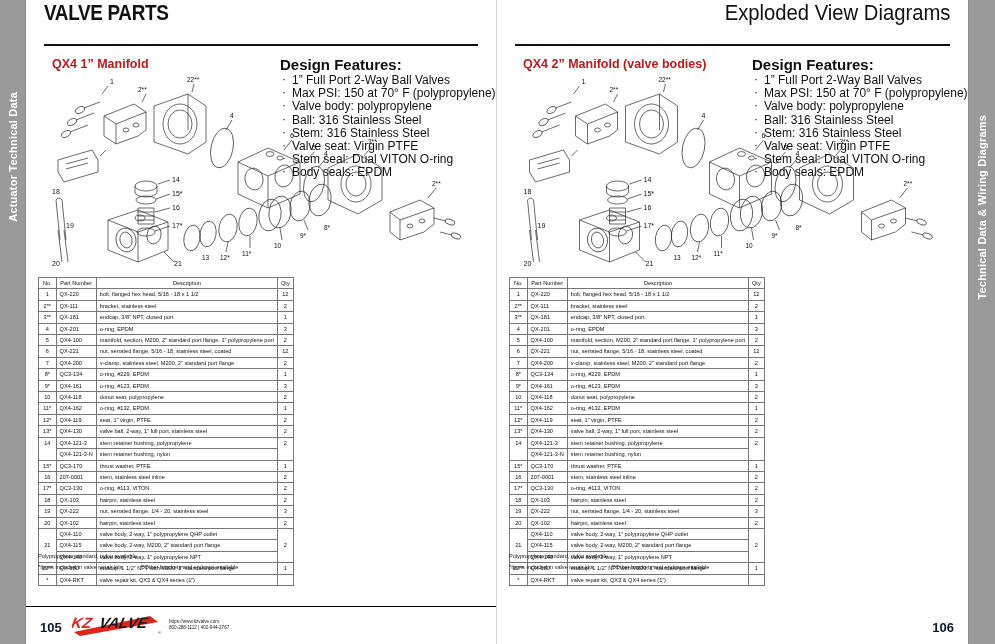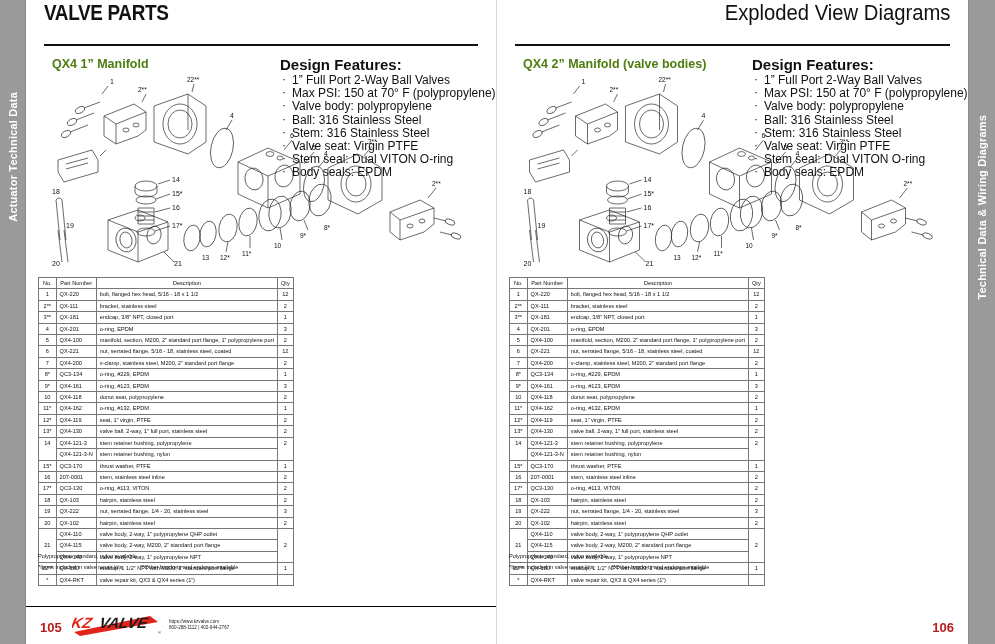--- a/index.html
+++ b/index.html
@@ -67,21 +67,21 @@
   .hdr-title.r {
     font-weight: normal;
     letter-spacing: 0;
     transform: scaleX(.92);
     transform-origin: right center;
   }
 
   
   .sub-title {
     font-size: 12.5px; font-weight: bold;
-    color: #4d7c0f;
+    color: #b91c1c;
     margin: 11px 0 0 12px;
   }
 
   
   .features {
     position: absolute;
     top: 56px;
     right: 16px;
     width: 200px;
   }
@@ -157,21 +157,21 @@
   .footer {
     position: absolute;
     left: 0; right: 0;
     bottom: 0;
     height: 38px;
   }
   .footer.l { border-top: 1px solid #000; }
   .pg-num {
     position: absolute;
     bottom: 9px;
-    font-size: 13px; font-weight: bold; color: #b91c1c;
+    font-size: 13px; font-weight: bold; color: #0f172a;
   }
   .pg-num.l { left: 14px; }
   .pg-num.r { right: 14px; }
 
   
   .logo-wrap {
     position: absolute;
     left: 46px; bottom: 6px;
     display: flex; align-items: center; gap: 5px;
   }

